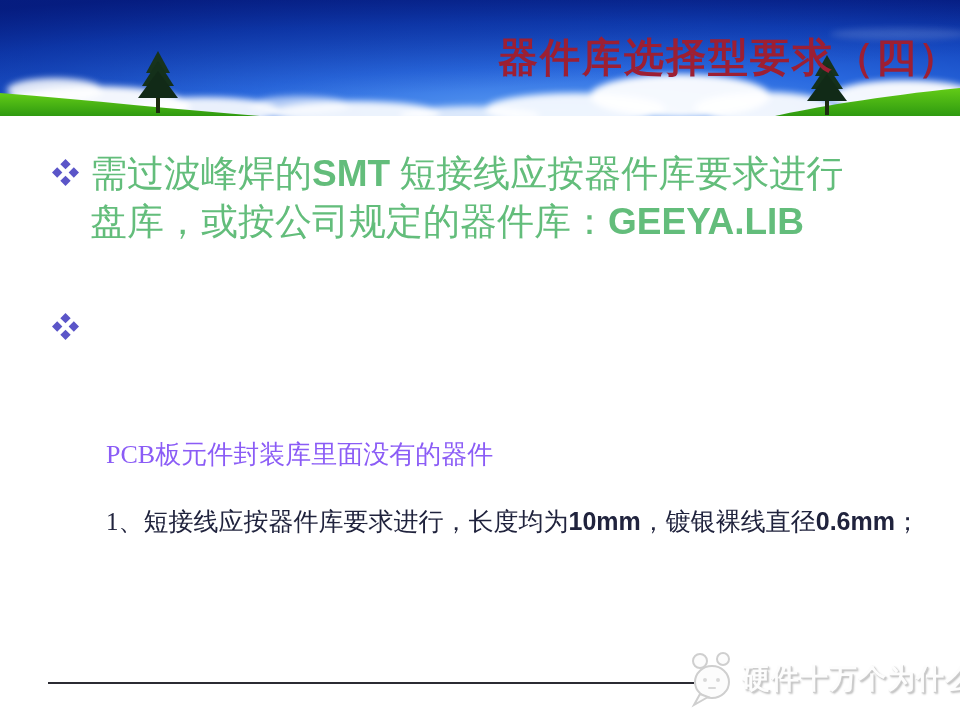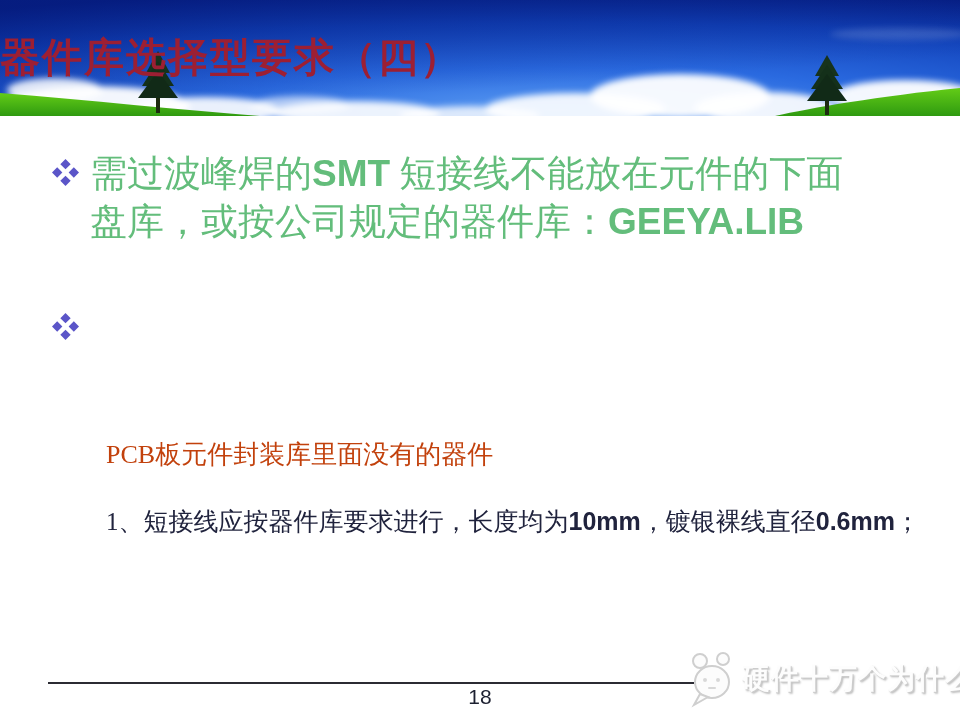--- a/index.html
+++ b/index.html
@@ -5,36 +5,36 @@
   html,body{margin:0;padding:0;background:#fff;}
   .slide{
     position:relative;width:960px;height:720px;background:#ffffff;overflow:hidden;
     font-family:"Liberation Serif","DejaVu Serif",serif;
   }
 
   
   .header{position:absolute;left:0;top:0;width:960px;height:116px;}
   .header svg{display:block;}
   .title{
-    position:absolute;left:0;top:30px;width:960px;text-align:left;
+    position:absolute;left:0;top:30px;width:960px;text-align:right;
     font-size:40px;font-weight:bold;letter-spacing:2px;color:#9d1f33;
   }
 
   
   .bullet{position:absolute;left:52px;width:860px;display:flex;align-items:flex-start;}
   .bullet.b1{top:150px;}
   .bullet.b2{top:304px;}
   .marker{width:38px;flex:0 0 38px;padding-top:9px;}
   .btext{flex:1;font-size:37px;line-height:48px;color:#63bd7b;}
   .latin{font-family:"Liberation Sans","DejaVu Sans",sans-serif;font-weight:700;letter-spacing:0px;text-align:right;}
 
   
   .subheading{
     position:absolute;left:106px;top:437px;width:820px;
-    font-size:26px;color:#c2410c;
+    font-size:26px;color:#8b5cf6;
   }
   .numbered{position:absolute;left:106px;top:503px;width:830px;color:#20233d;}
   .nline{font-size:25px;line-height:37px;white-space:nowrap;}
   .num{font-family:"Liberation Sans","DejaVu Sans",sans-serif;font-weight:700;margin-top:28px;}
 
   
   .footer-divider{position:absolute;left:48px;top:682px;width:646px;height:2px;background:#2b2b33;}
   .page-number{
     position:absolute;left:0;top:685px;width:960px;text-align:center;
     font-size:21px;color:#1c2030;font-family:"Liberation Sans","DejaVu Sans",sans-serif;
@@ -115,21 +115,21 @@
   <div class="bullet b1">
     <span class="marker">
       <svg width="27" height="27" viewBox="0 0 25 25">
         <path fill="#5b55c8" d="M12.5 0 L17.3 4.8 12.5 9.6 7.7 4.8 Z
                                M4.8 7.7 L9.6 12.5 4.8 17.3 0 12.5 Z
                                M20.2 7.7 L25 12.5 20.2 17.3 15.4 12.5 Z
                                M12.5 15.4 L17.3 20.2 12.5 25 7.7 20.2 Z"></path>
       </svg>
     </span>
     <div class="btext">
-      <div><span>需过波峰焊的</span><span class="latin">SMT</span><span> 短接线不能放在元件的下面</span></div>
+      <div><span>需过波峰焊的</span><span class="latin">SMT</span><span> 短接线应按器件库要求进行</span></div>
       <div><span>盘库，或按公司规定的器件库：</span><span class="latin">GEEYA.LIB</span></div>
     </div>
   </div>
 
   <div class="bullet b2">
     <span class="marker">
       <svg width="27" height="27" viewBox="0 0 25 25">
         <path fill="#5b55c8" d="M12.5 0 L17.3 4.8 12.5 9.6 7.7 4.8 Z
                                M4.8 7.7 L9.6 12.5 4.8 17.3 0 12.5 Z
                                M20.2 7.7 L25 12.5 20.2 17.3 15.4 12.5 Z
@@ -140,21 +140,20 @@
     </div>
   </div>
 
   <div class="subheading">PCB板元件封装库里面没有的器件</div>
 
   <div class="numbered">
     <div class="nline"><span>1、短接线应按器件库要求进行，长度均为</span><span class="num">10mm</span><span>，镀银裸线直径</span><span class="num">0.6mm</span><span>；</span></div>
   </div>
 
   <div class="footer-divider"></div>
-  <div class="page-number">18</div>
 
   <div class="watermark">
     <svg width="52" height="58" viewBox="0 0 52 58">
       <g stroke="#cfcfcf" stroke-width="2" fill="#fcfcfc">
         <circle cx="14" cy="11" r="7"></circle>
         <circle cx="37" cy="9" r="6"></circle>
         <ellipse cx="26" cy="32" rx="17" ry="16"></ellipse>
         <path d="M14 44 L8 55 L22 47 Z"></path>
       </g>
       <g fill="#d8d8d8">

